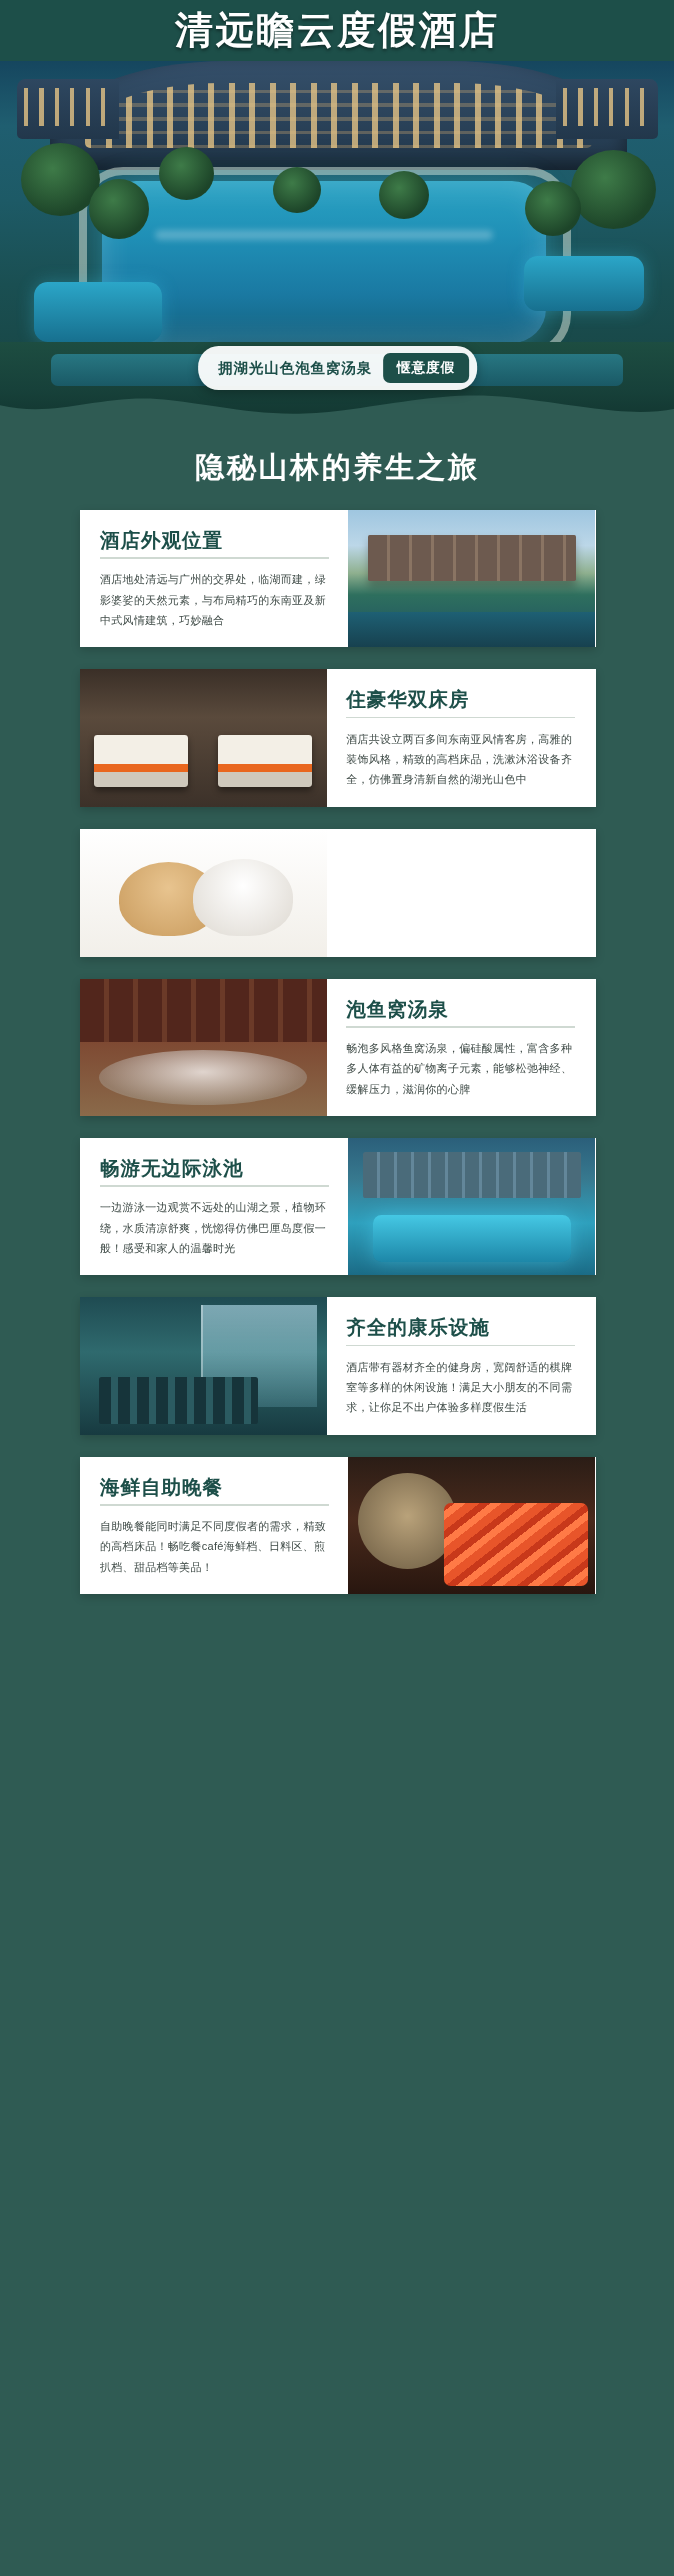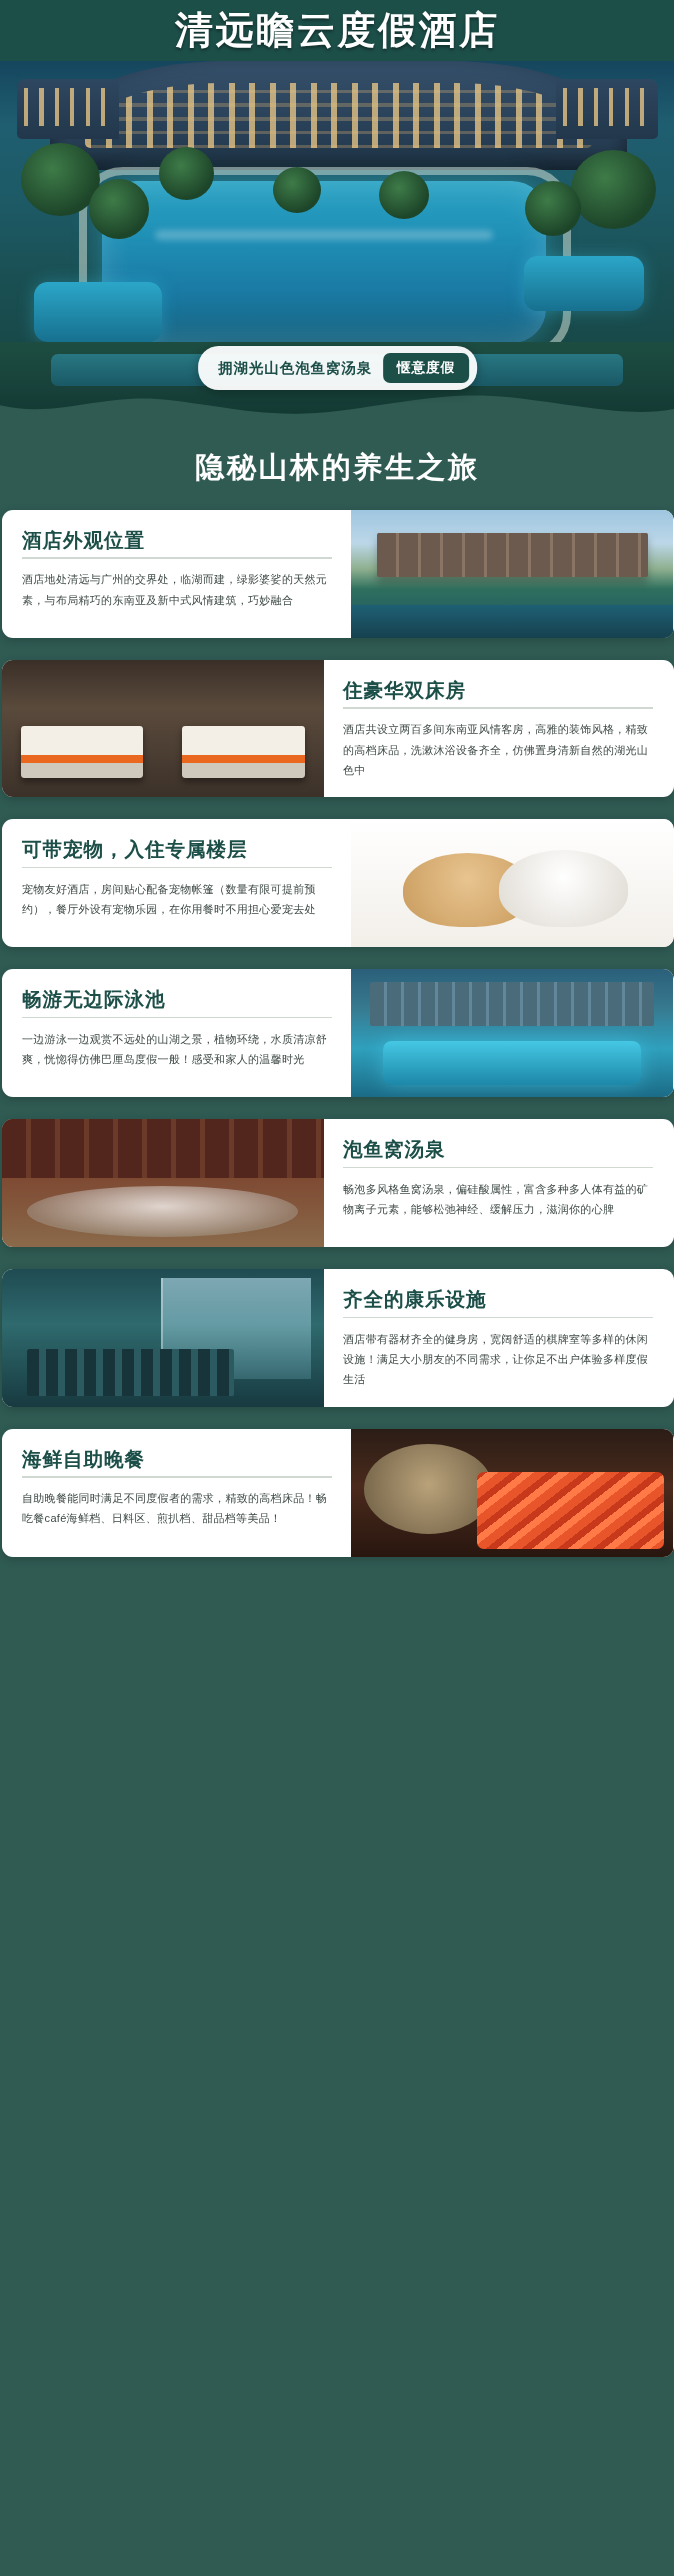--- a/index.html
+++ b/index.html
@@ -117,22 +117,22 @@
   }
 
   
   .content { padding:0 0 34px 0; background:#2f5b53; position:relative; }
   .section-title {
     text-align:center; color:#ffffff; font-size:29px; font-weight:bold;
     letter-spacing:2.6px; padding:29px 0 22px 0;
     font-family:"DejaVu Sans","Liberation Sans",sans-serif;
   }
   .card {
-    position:relative; width:672px; margin:0 auto 22px auto;
-    background:#ffffff; border-radius:11px;
+    position:relative; width:516px; margin:0 auto 22px auto;
+    background:#ffffff; border-radius:0;
     display:flex; overflow:hidden; min-height:128px;
     box-shadow:0 2.6px 8.5px rgba(0,0,0,.18);
   }
   .card.reverse { flex-direction:row-reverse; }
   .card-text { width:52%; padding:17px 19px 17px 20.5px; }
   .card.reverse .card-text { padding:17px 20.5px 17px 19px; }
   .card-title {
     font-size:19.6px; font-weight:bold; color:#1d4f49; letter-spacing:0.9px;
     margin-bottom:8.5px;
     font-family:"DejaVu Sans","Liberation Sans",sans-serif;
@@ -292,44 +292,39 @@
     <div class="card reverse">
       <div class="card-text">
         <div class="card-title">住豪华双床房</div>
         <div class="card-underline"></div>
         <div class="card-body">酒店共设立两百多间东南亚风情客房，高雅的装饰风格，精致的高档床品，洗漱沐浴设备齐全，仿佛置身清新自然的湖光山色中</div>
       </div>
       <div class="card-img img-room"></div>
     </div>
 
     <div class="card">
-      <div class="card-text">
-        <div class="card-title">可带宠物，入住专属楼层</div>
-        <div class="card-underline"></div>
-        <div class="card-body">宠物友好酒店，房间贴心配备宠物帐篷（数量有限可提前预约），餐厅外设有宠物乐园，在你用餐时不用担心爱宠去处</div>
-      </div>
       <div class="card-img img-pets"></div>
     </div>
 
+    <div class="card reverse">
+      <div class="card-text">
+        <div class="card-title">泡鱼窝汤泉</div>
+        <div class="card-underline"></div>
+        <div class="card-body">畅泡多风格鱼窝汤泉，偏硅酸属性，富含多种多人体有益的矿物离子元素，能够松弛神经、缓解压力，滋润你的心脾</div>
+      </div>
+      <div class="card-img img-spring"></div>
+    </div>
+
     <div class="card">
       <div class="card-text">
         <div class="card-title">畅游无边际泳池</div>
         <div class="card-underline"></div>
         <div class="card-body">一边游泳一边观赏不远处的山湖之景，植物环绕，水质清凉舒爽，恍惚得仿佛巴厘岛度假一般！感受和家人的温馨时光</div>
       </div>
       <div class="card-img img-infinity"></div>
-    </div>
-
-    <div class="card reverse">
-      <div class="card-text">
-        <div class="card-title">泡鱼窝汤泉</div>
-        <div class="card-underline"></div>
-        <div class="card-body">畅泡多风格鱼窝汤泉，偏硅酸属性，富含多种多人体有益的矿物离子元素，能够松弛神经、缓解压力，滋润你的心脾</div>
-      </div>
-      <div class="card-img img-spring"></div>
     </div>
 
     <div class="card reverse">
       <div class="card-text">
         <div class="card-title">齐全的康乐设施</div>
         <div class="card-underline"></div>
         <div class="card-body">酒店带有器材齐全的健身房，宽阔舒适的棋牌室等多样的休闲设施！满足大小朋友的不同需求，让你足不出户体验多样度假生活</div>
       </div>
       <div class="card-img img-gym"></div>
     </div>

